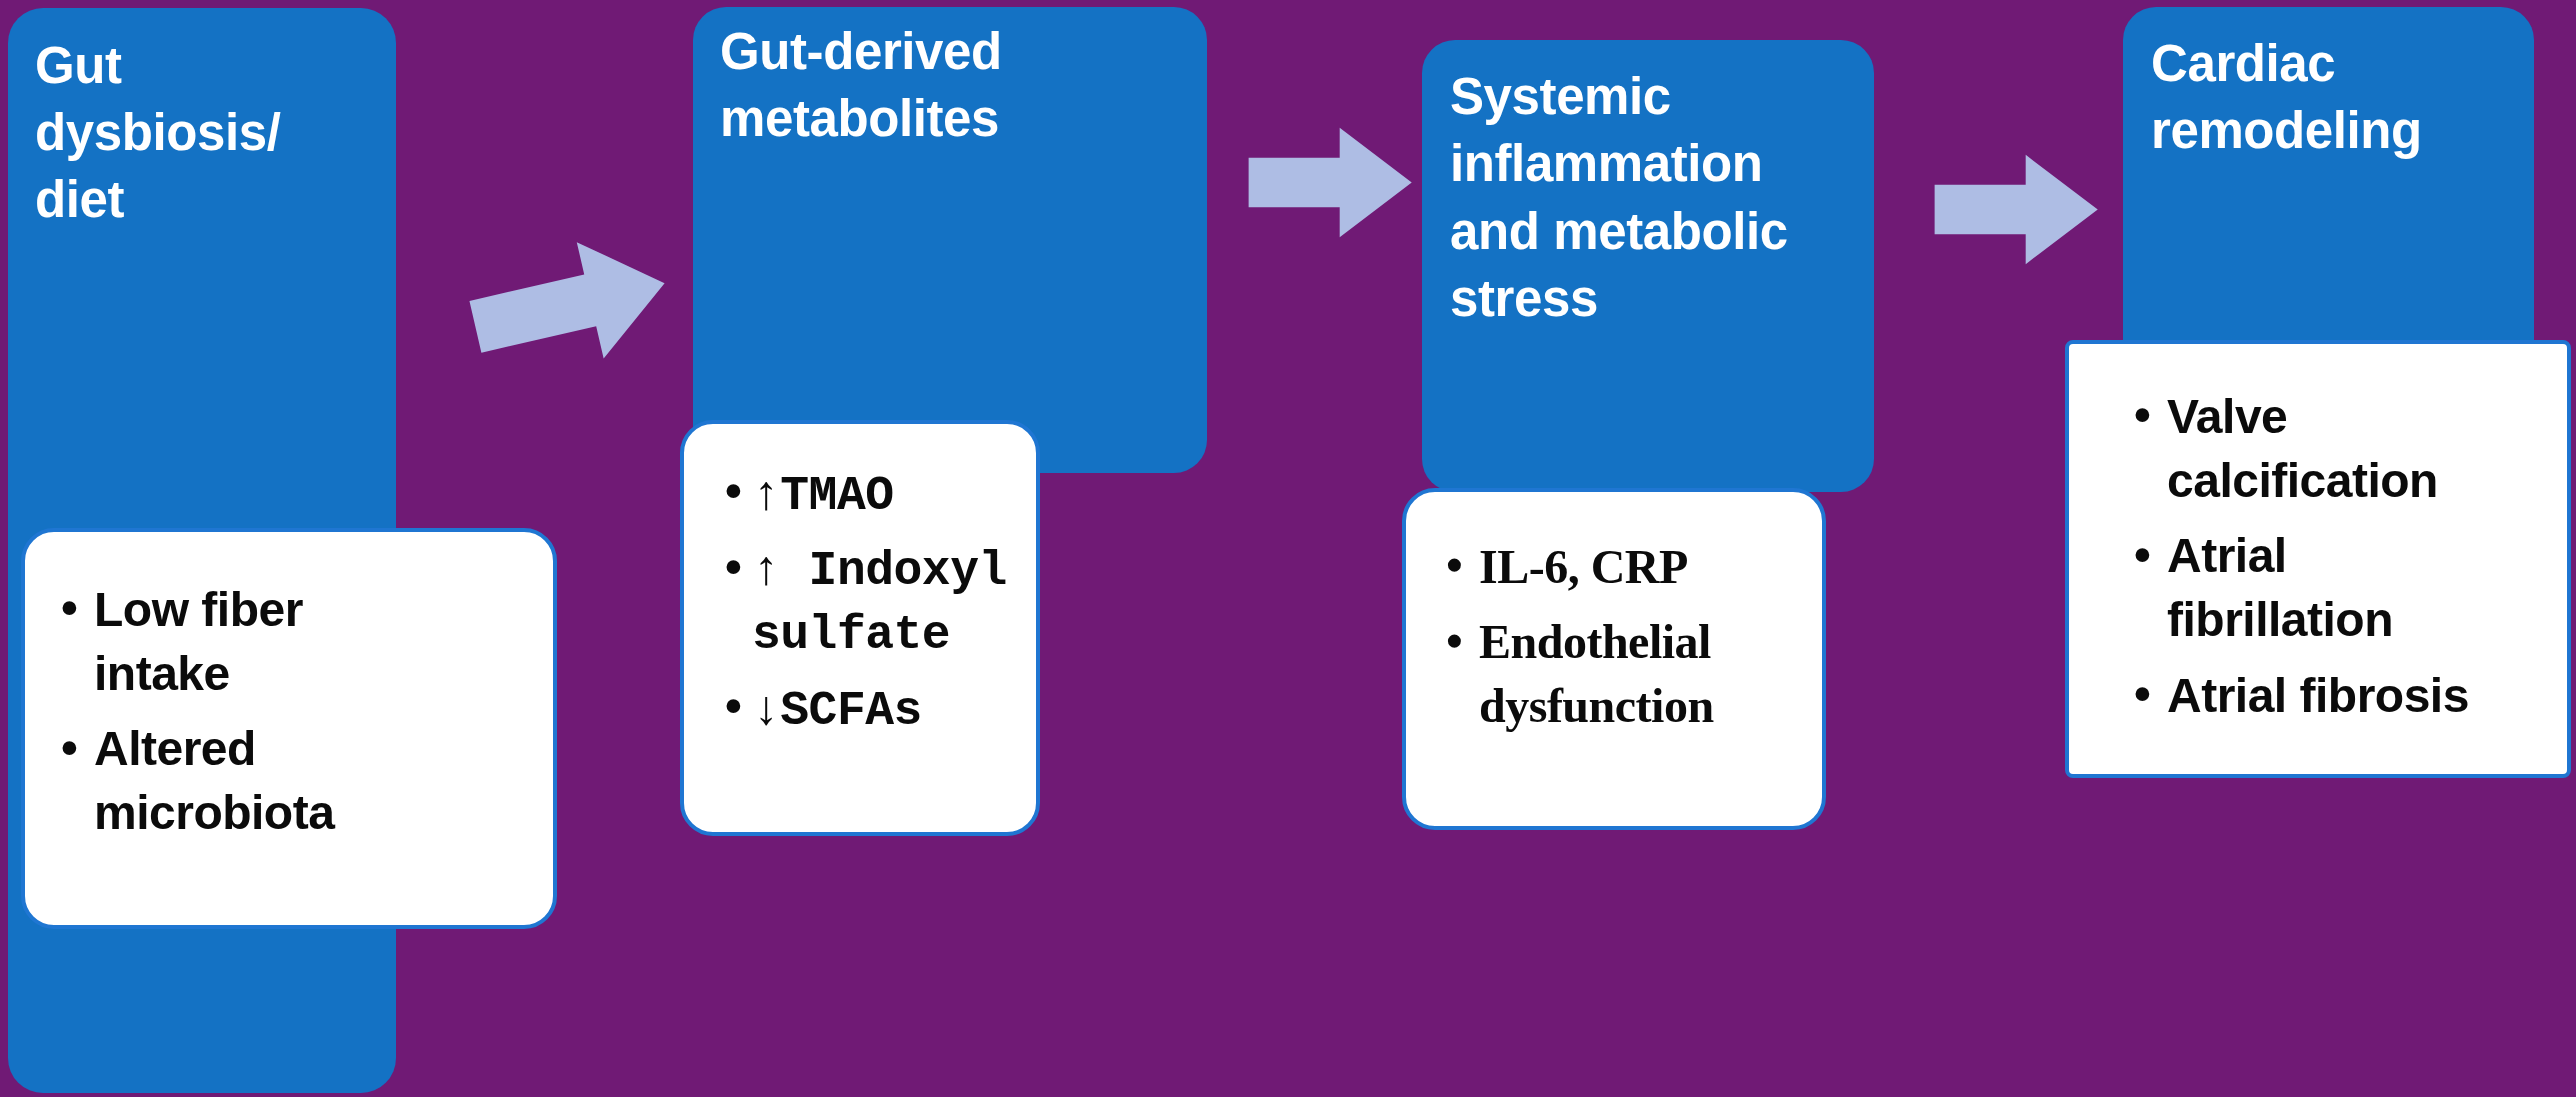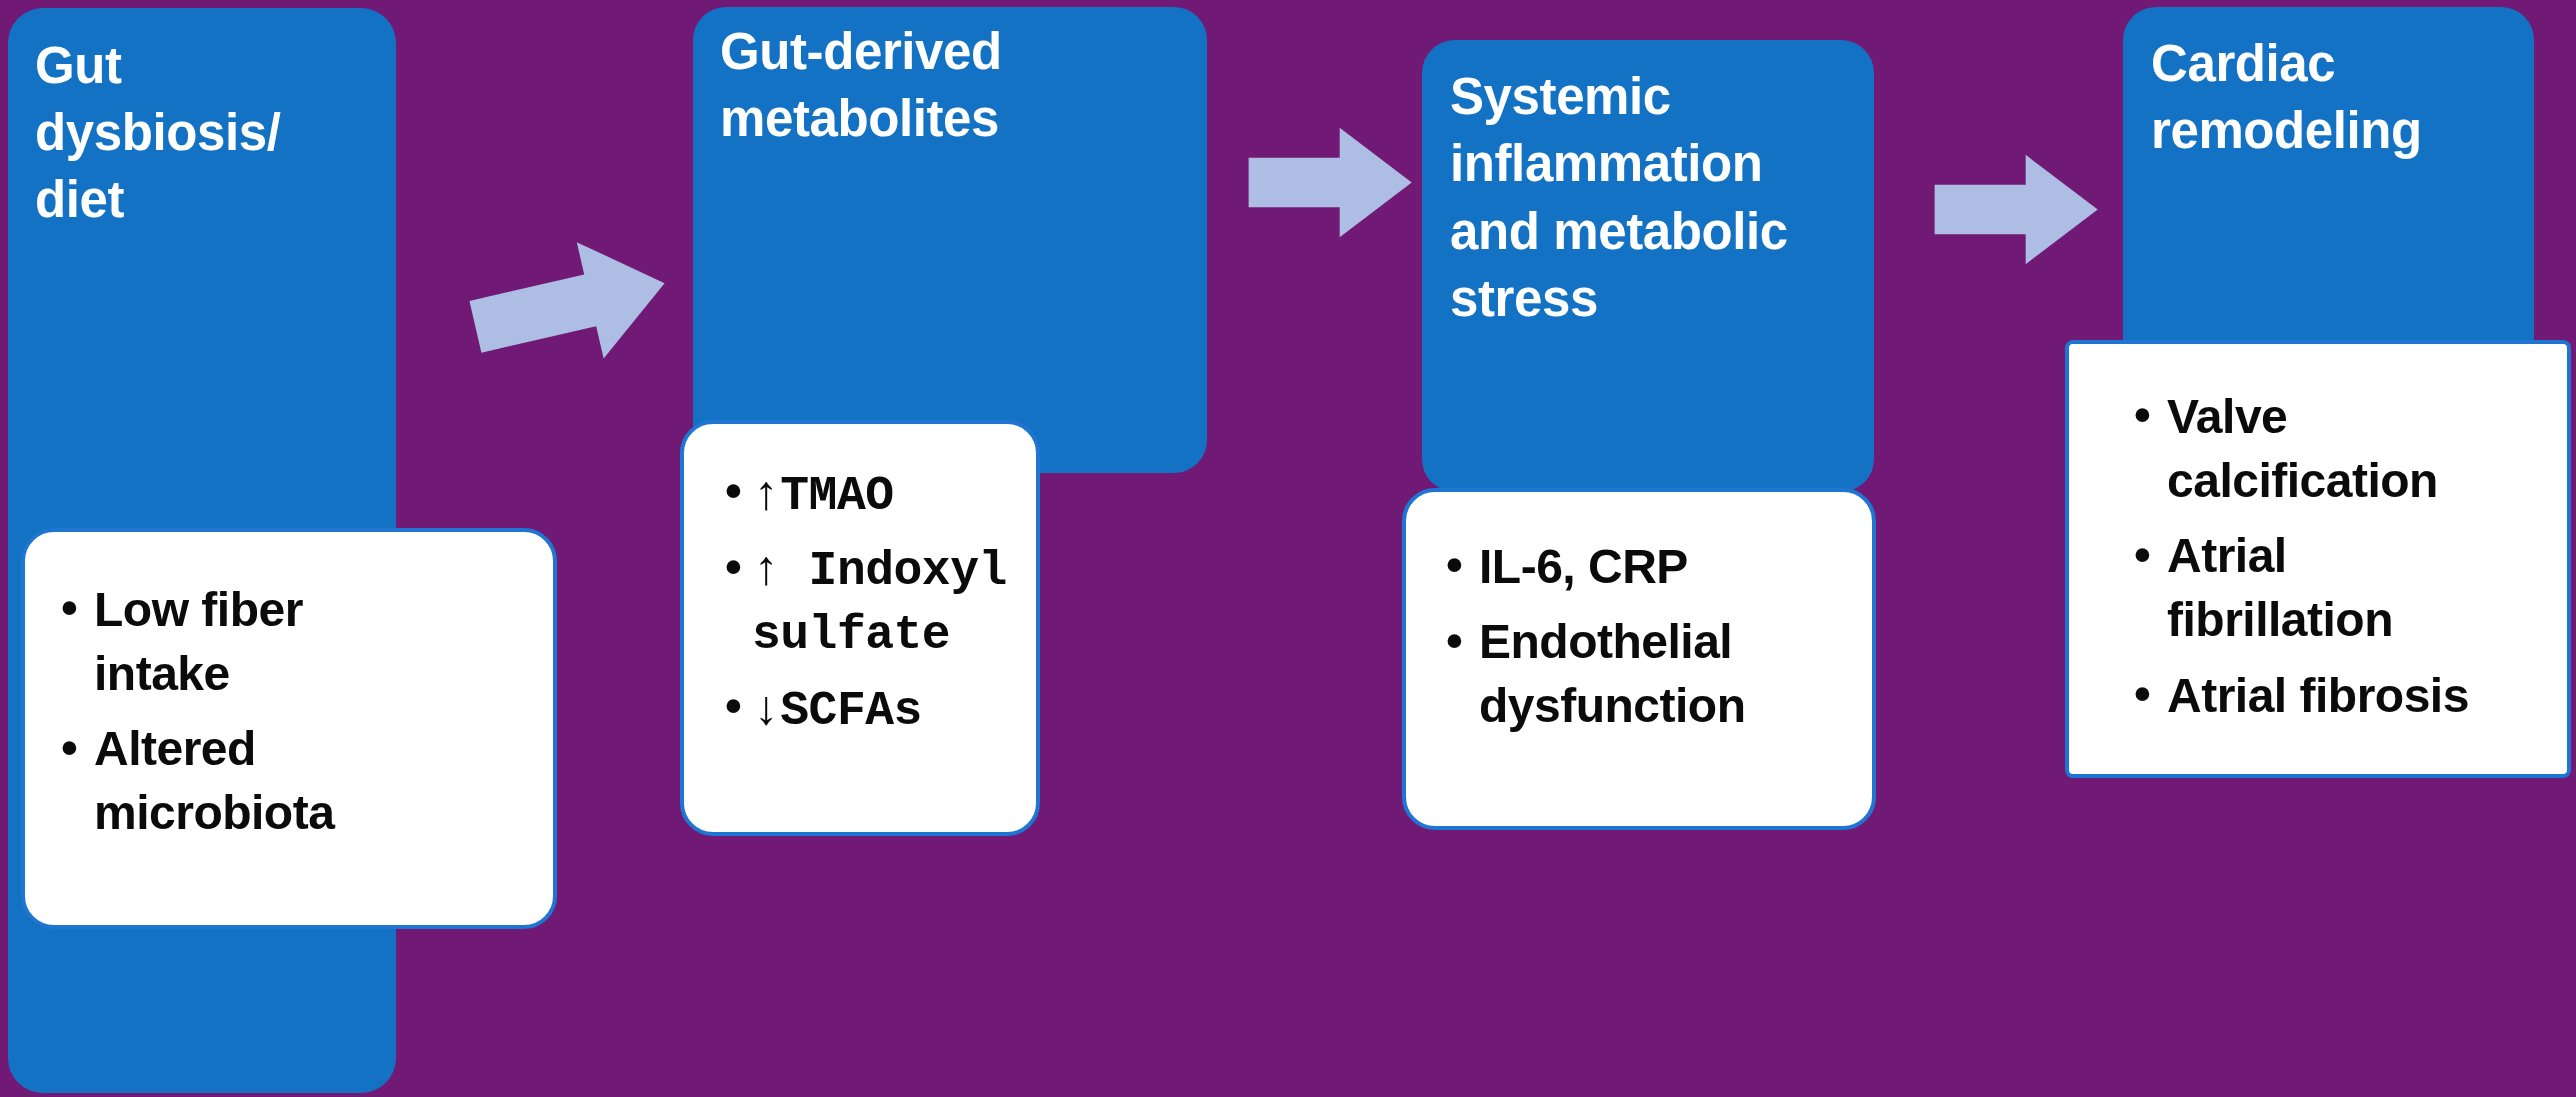--- a/index.html
+++ b/index.html
@@ -128,21 +128,21 @@
       <polygon points="8,50 118,50 118,14 205,80 118,146 118,110 8,110" fill="#aebde4"></polygon>
     </svg>
   </div>
 
   <div class="stage-box" style="left:1422px; top:40px; width:452px; height:452px;"></div>
   <div class="stage-title" style="left:1450px; top:63px; width:431px; z-index:5;">Systemic
 inflammation
 and metabolic
 stress</div>
 
-  <div class="callout" style="left:1402px; top:488px; width:474px; height:342px;">
+  <div class="callout" style="left:1402px; top:488px; width:424px; height:342px;font-family:Liberation Serif, serif;">
     <ul style="left:40px; top:43px; width:373px;">
       <li><span>IL-6, CRP</span></li>
       <li><span>Endothelial dysfunction</span></li>
     </ul>
   </div>
 
   <div class="connector" style="left:1928px; top:143px; width:178px; height:133px;">
     <svg width="178" height="133" viewBox="0 0 215 160" aria-hidden="true">
       <polygon points="8,50 118,50 118,14 205,80 118,146 118,110 8,110" fill="#aebde4"></polygon>
     </svg>

